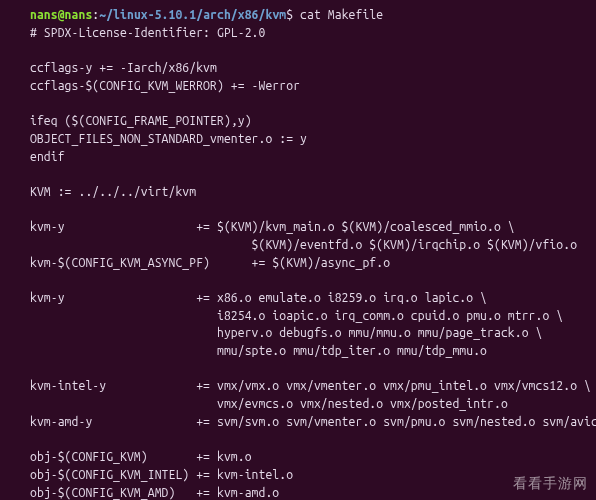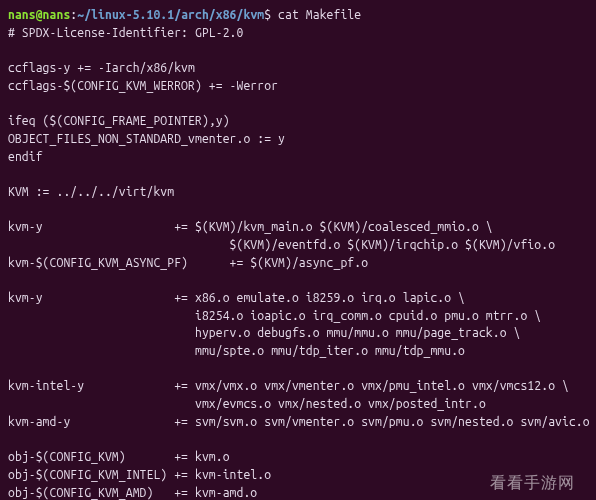--- a/index.html
+++ b/index.html
@@ -20,28 +20,28 @@
     white-space: pre;
     letter-spacing: 0.1px;
   }
   .prompt-user { color: #8be234; font-weight: bold; }
   .prompt-colon { color: #e6dceb; }
   .prompt-path { color: #6ea0cf; font-weight: bold; }
   .prompt-dollar { color: #e6dceb; }
   .cmd { color: #e6dceb; }
   .watermark {
     position: absolute;
-    right: 21px;
+    right: 8px;
     bottom: 6px;
-    font-family: Liberation Serif, serif;
-    font-size: 16px;
+    font-family: Liberation Mono, monospace;
+    font-size: 14px;
     color: rgba(255,255,255,0.55);
     letter-spacing: 1px;
     pointer-events: none;
   }
-  .line { display: block; }
+  .line { display: block; margin-left: 22px; }
 </style>
 </head>
 <body>
 
 <div class="terminal"><span class="line"><span class="prompt-user">nans@nans</span><span class="prompt-colon">:</span><span class="prompt-path">~/linux-5.10.1/arch/x86/kvm</span><span class="prompt-dollar">$ </span><span class="cmd">cat Makefile</span></span><span id="file-content"><span class="line"># SPDX-License-Identifier: GPL-2.0</span><span class="line"> </span><span class="line">ccflags-y += -Iarch/x86/kvm</span><span class="line">ccflags-$(CONFIG_KVM_WERROR) += -Werror</span><span class="line"> </span><span class="line">ifeq ($(CONFIG_FRAME_POINTER),y)</span><span class="line">OBJECT_FILES_NON_STANDARD_vmenter.o := y</span><span class="line">endif</span><span class="line"> </span><span class="line">KVM := ../../../virt/kvm</span><span class="line"> </span><span class="line">kvm-y                   += $(KVM)/kvm_main.o $(KVM)/coalesced_mmio.o \</span><span class="line">                                $(KVM)/eventfd.o $(KVM)/irqchip.o $(KVM)/vfio.o</span><span class="line">kvm-$(CONFIG_KVM_ASYNC_PF)      += $(KVM)/async_pf.o</span><span class="line"> </span><span class="line">kvm-y                   += x86.o emulate.o i8259.o irq.o lapic.o \</span><span class="line">                           i8254.o ioapic.o irq_comm.o cpuid.o pmu.o mtrr.o \</span><span class="line">                           hyperv.o debugfs.o mmu/mmu.o mmu/page_track.o \</span><span class="line">                           mmu/spte.o mmu/tdp_iter.o mmu/tdp_mmu.o</span><span class="line"> </span><span class="line">kvm-intel-y             += vmx/vmx.o vmx/vmenter.o vmx/pmu_intel.o vmx/vmcs12.o \</span><span class="line">                           vmx/evmcs.o vmx/nested.o vmx/posted_intr.o</span><span class="line">kvm-amd-y               += svm/svm.o svm/vmenter.o svm/pmu.o svm/nested.o svm/avic.o svm/sev.o</span><span class="line"> </span><span class="line">obj-$(CONFIG_KVM)       += kvm.o</span><span class="line">obj-$(CONFIG_KVM_INTEL) += kvm-intel.o</span><span class="line">obj-$(CONFIG_KVM_AMD)   += kvm-amd.o</span></span></div>
 
 <div class="watermark">看看手游网</div>
 
 </body></html>

